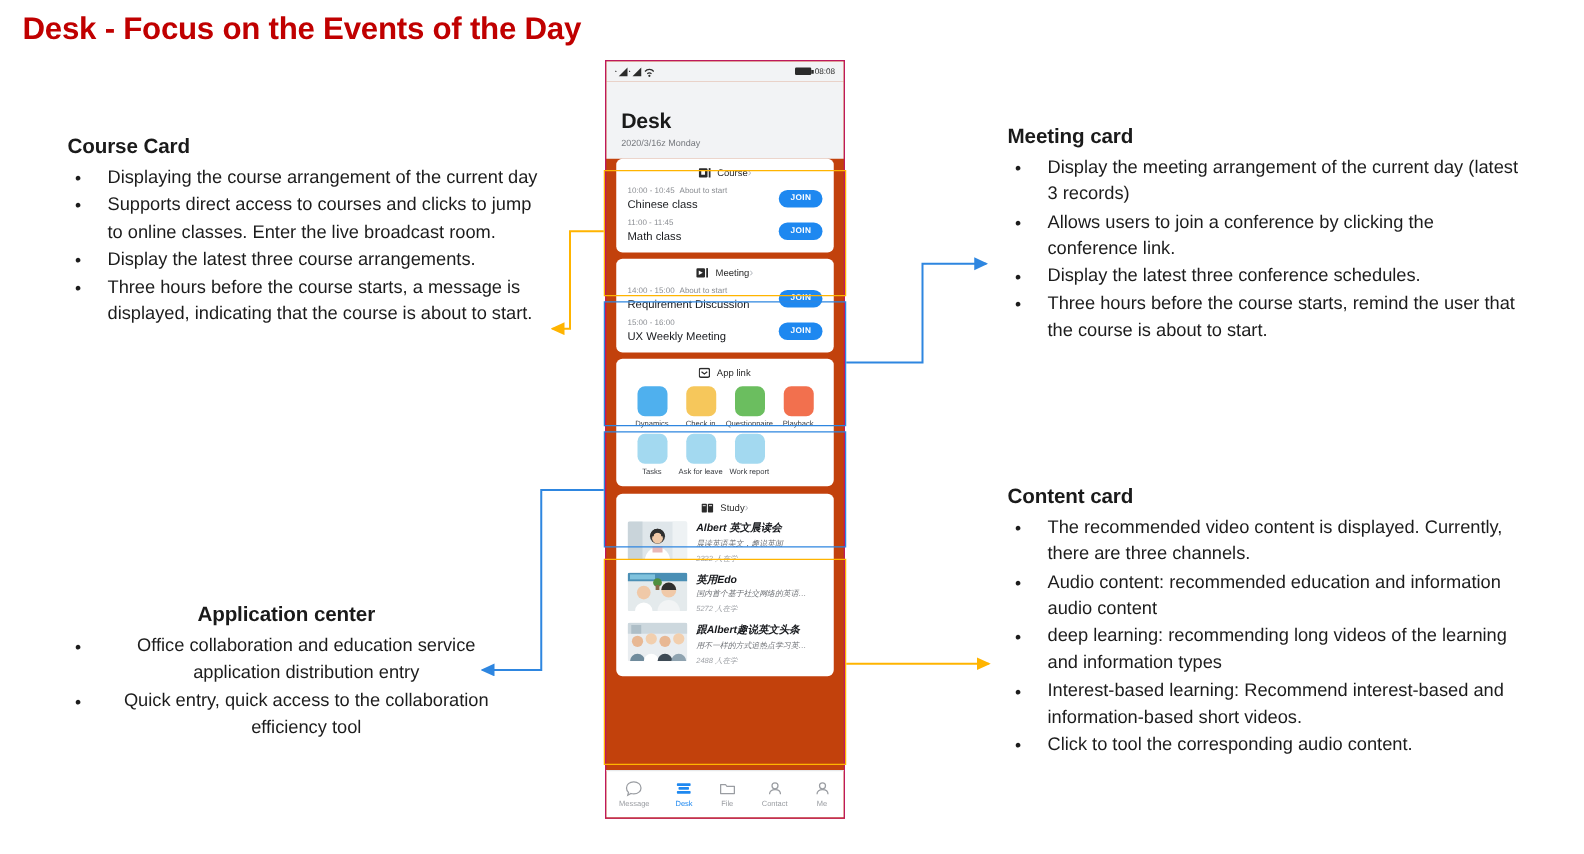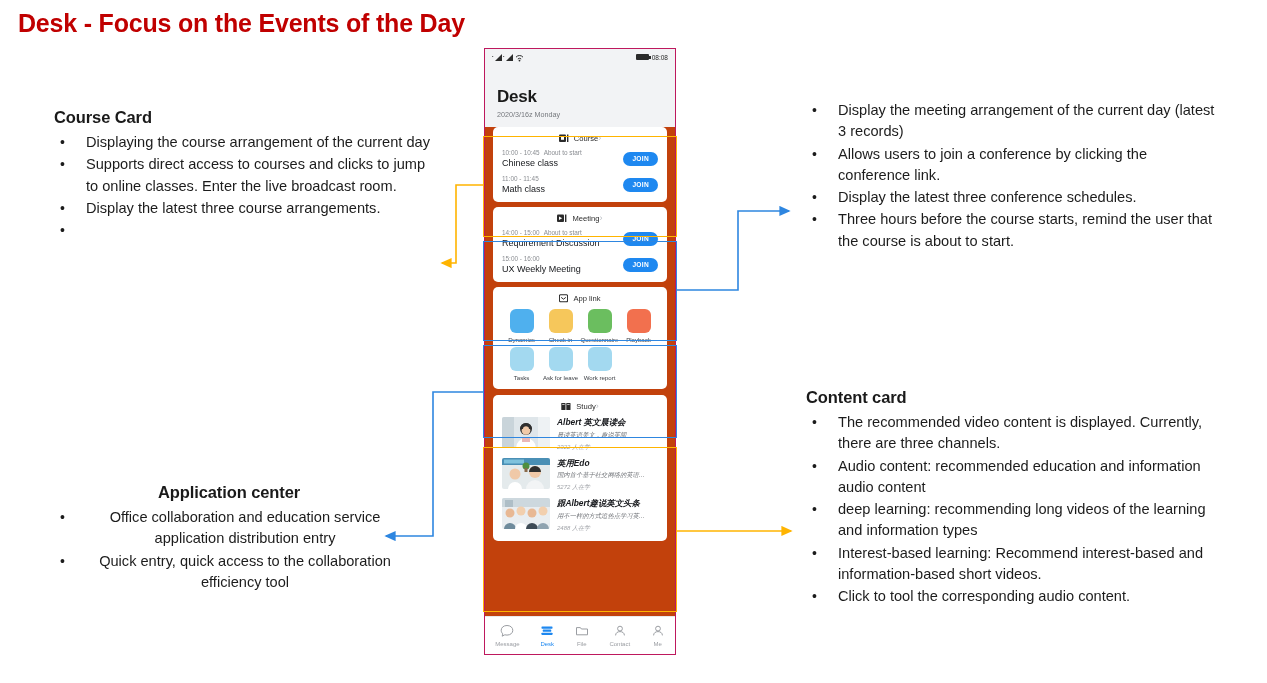--- a/index.html
+++ b/index.html
@@ -164,33 +164,34 @@
 
     <path d="M677,531 L791,531" fill="none" stroke="#FFB400" stroke-width="1.6" marker-end="url(#ar-orange)"></path>
   </svg>
 
   <div class="note" id="note-course">
     <h3>Course Card</h3>
     <ul>
       <li><span class="bullet">•</span><span>Displaying the course arrangement of the current day</span></li>
       <li><span class="bullet">•</span><span>Supports direct access to courses and clicks to jump to online classes. Enter the live broadcast room.</span></li>
       <li><span class="bullet">•</span><span>Display the latest three course arrangements.</span></li>
-      <li><span class="bullet">•</span></li>
+      <li><span class="bullet">•</span><span>Three hours before the course starts, a message is displayed, indicating that the course is about to start.</span></li>
     </ul>
   </div>
 
   <div class="note" id="note-appcenter">
     <h3>Application center</h3>
     <ul>
       <li><span class="bullet">•</span><span>Office collaboration and education service application distribution entry</span></li>
       <li><span class="bullet">•</span><span>Quick entry, quick access to the collaboration efficiency tool</span></li>
     </ul>
   </div>
 
   <div class="note" id="note-meeting">
+    <h3>Meeting card</h3>
     <ul>
       <li><span class="bullet">•</span><span>Display the meeting arrangement of the current day (latest 3 records)</span></li>
       <li><span class="bullet">•</span><span>Allows users to join a conference by clicking the conference link.</span></li>
       <li><span class="bullet">•</span><span>Display the latest three conference schedules.</span></li>
       <li><span class="bullet">•</span><span>Three hours before the course starts, remind the user that the course is about to start.</span></li>
     </ul>
   </div>
 
   <div class="note" id="note-content">
     <h3>Content card</h3>

